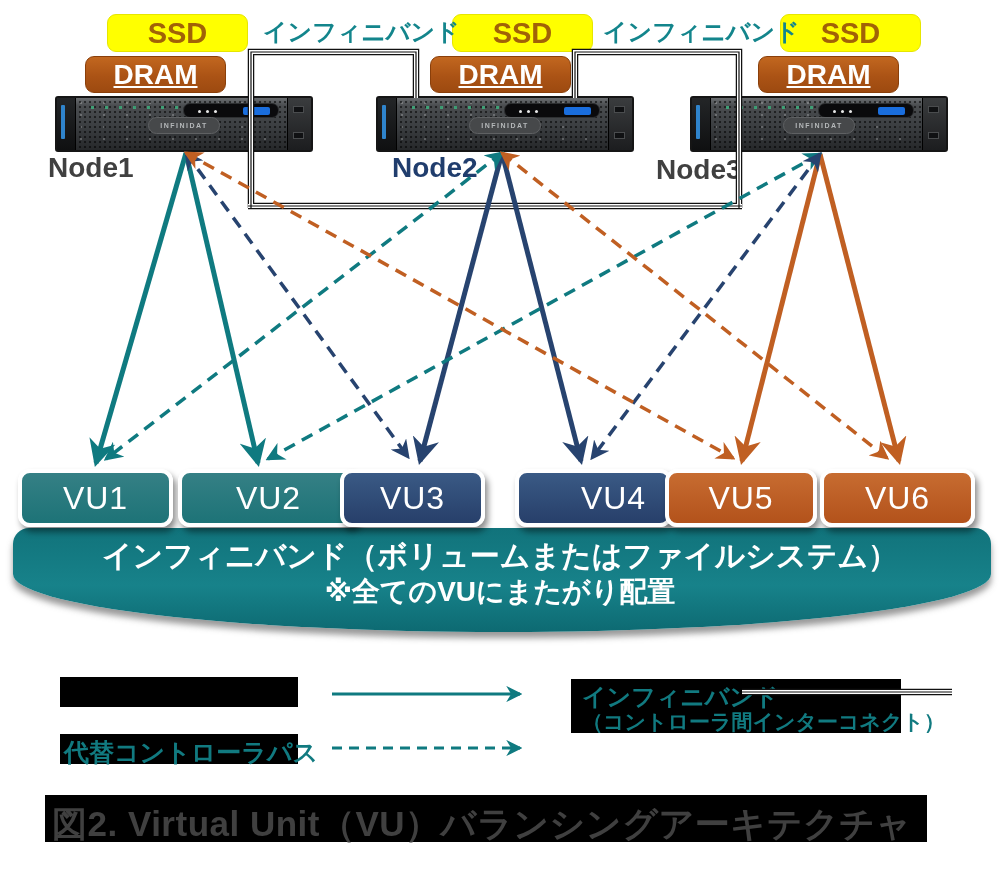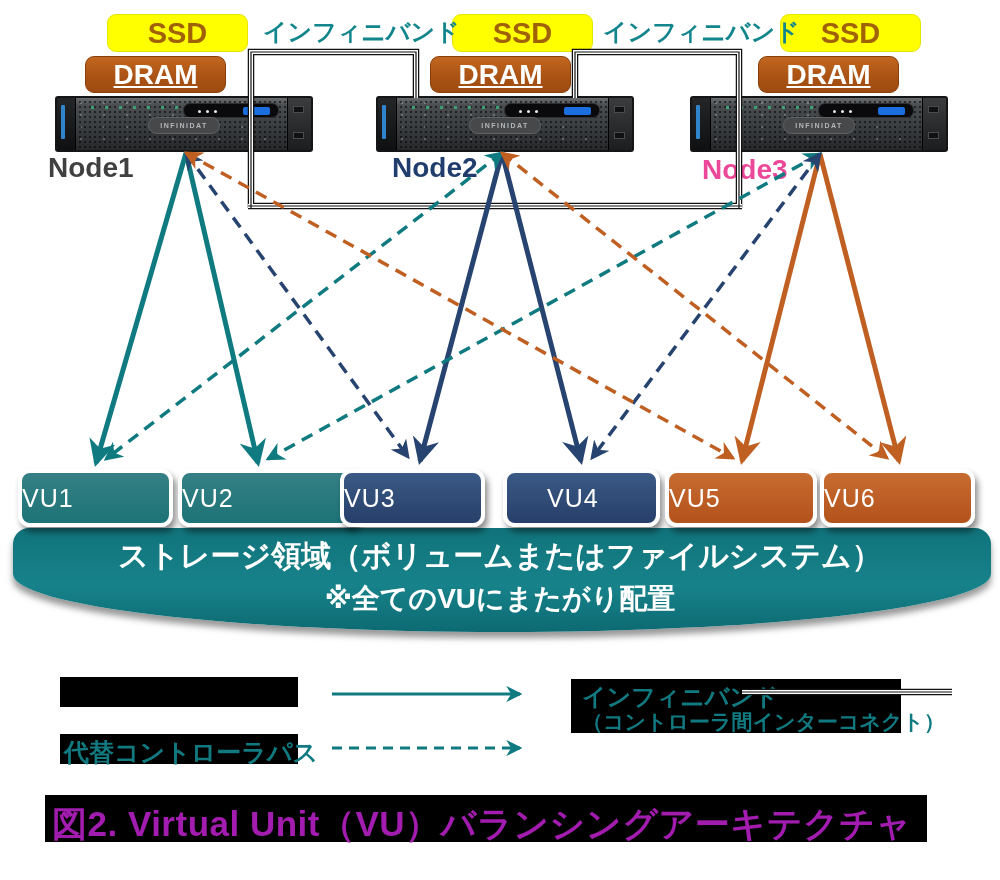--- a/index.html
+++ b/index.html
@@ -66,68 +66,68 @@
 
   .node-label { position:absolute; font-size:28px; font-weight:bold; }
 
   .ib-label { position:absolute; top:16px; font-size:24px; font-weight:bold; color:#13858c; }
 
   
   .vu {
     position:absolute; top:469px; height:58px;
     border:4px solid #ffffff; border-radius:12px;
     box-shadow:3px 5px 6px rgba(0,0,0,0.45);
-    color:#ffffff; font-size:25px; letter-spacing:1px;
-    display:flex; align-items:center; 
+    color:#ffffff; font-size:32px; letter-spacing:1px;
+    display:flex; align-items:center; justify-content:center;
   }
   .vu.teal   { background:linear-gradient(180deg,#358085 0%,#1d7377 100%); }
   .vu.navy   { background:linear-gradient(180deg,#3a5a85 0%,#273f6a 100%); }
   .vu.orange { background:linear-gradient(180deg,#c76c31 0%,#b3521b 100%); }
 
   
   .storage {
     position:absolute; left:13px; top:528px; width:978px; height:104px;
     background:linear-gradient(180deg,#11737b 0%,#17828a 55%,#0d6a72 100%);
     border-radius:16px 16px 50% 50% / 16px 16px 58px 58px;
     box-shadow:0 6px 6px rgba(70,70,70,0.55);
   }
   .storage-line1 { position:absolute; left:0; right:0; top:536px; text-align:center;
     color:#fff; font-size:30px; font-weight:bold; }
   .storage-line2 { position:absolute; left:0; right:0; top:573px; text-align:center;
-    color:#fff; font-size:28px; font-weight:bold;margin-top:7px; }
+    color:#fff; font-size:28px; font-weight:bold; }
 
   
   .black-rect { position:absolute; background:#000; }
   .legend-text { position:absolute; color:#117a80; font-weight:bold; white-space:nowrap; }
 
   
   .caption-text { position:absolute; left:52px; top:801px; font-size:35px; font-weight:bold;
-    color:#a21caf; white-space:nowrap; letter-spacing:0.5px; }
+    color:#404040; white-space:nowrap; letter-spacing:0.5px; }
 
   svg.overlay { position:absolute; left:0; top:0; pointer-events:none; }
 </style>
 </head>
 <body>
 
 <div class="stage">
 
   <div class="storage"></div>
-  <div class="storage-line1">ストレージ領域（ボリュームまたはファイルシステム）</div>
+  <div class="storage-line1">インフィニバンド（ボリュームまたはファイルシステム）</div>
   <div class="storage-line2">※全てのVUにまたがり配置</div>
 
   <div class="vu teal" style="left:18px;  width:155px;">
       <span>VU1</span>
     </div>
   <div class="vu teal" style="left:178px; width:181px;">
       <span>VU2</span>
     </div>
   <div class="vu navy" style="left:340px; width:145px;">
       <span>VU3</span>
     </div>
-  <div class="vu navy" style="left:503px; width:157px;padding-left:40px;">
+  <div class="vu navy" style="left:515px; width:157px;padding-left:40px;">
       <span>VU4</span>
     </div>
   <div class="vu orange" style="left:665px; width:152px;">
       <span>VU5</span>
     </div>
   <div class="vu orange" style="left:820px; width:155px;">
       <span>VU6</span>
     </div>
 
   <div class="ssd-box" style="left:85px;">SSD</div>
@@ -181,21 +181,21 @@
     <div class="display">
         <div class="dots"></div>
         <div class="lcd"></div>
       </div>
     <div class="badge">INFINIDAT</div>
     <div class="right-cap">
         <div class="port" style="top:8px;"></div>
         <div class="port" style="top:34px;"></div>
       </div>
   </div>
-  <div class="node-label" style="left:656px; top:154px; color:#ec4899;margin-left:46px;">Node3</div>
+  <div class="node-label" style="left:656px; top:154px; color:#404040;">Node3</div>
 
   <div class="ib-label" style="left:263px;">インフィニバンド</div>
   <div class="ib-label" style="left:603px;">インフィニバンド</div>
 
   <div class="black-rect" style="left:60px;  top:677px; width:238px; height:30px;"></div>
   <div class="black-rect" style="left:60px;  top:734px; width:238px; height:30px;"></div>
   <div class="black-rect" style="left:571px; top:679px; width:330px; height:54px;"></div>
   <div class="legend-text" style="left:64px;  top:736px; font-size:25px;">代替コントローラパス</div>
   <div class="legend-text" style="left:582px; top:681px; font-size:24px;">インフィニバンド</div>
   <div class="legend-text" style="left:582px; top:708px; font-size:21px;">（コントローラ間インターコネクト）</div>

